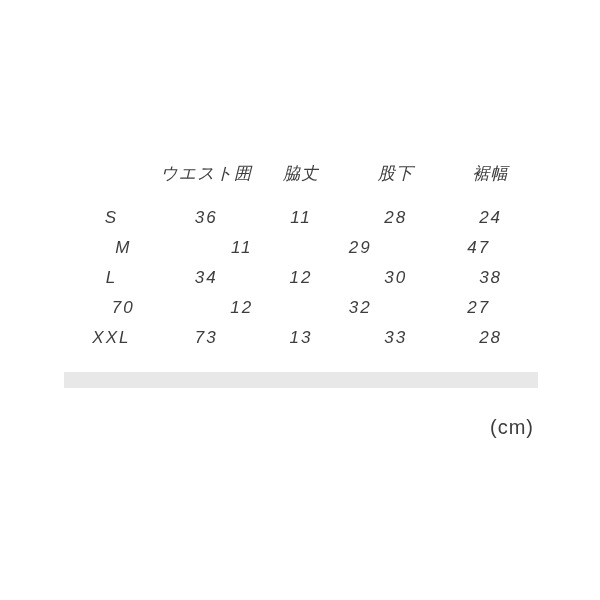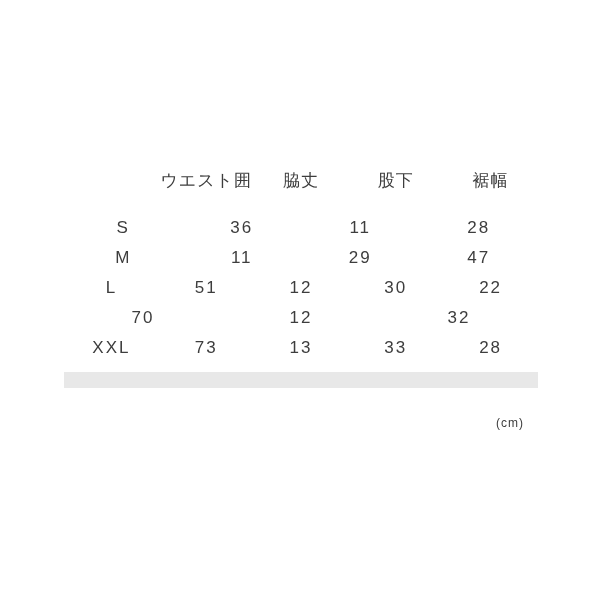--- a/index.html
+++ b/index.html
@@ -17,21 +17,22 @@
   }
   .size-table {
     position: absolute;
     left: 64px;
     top: 162px;
     width: 474px;
   }
   .trow {
     display: flex;
     height: 30px;
-    align-items: flex-end;
+    align-items: flex-start;
+    font-style: italic;
   }
   .trow.header-row {
     margin-bottom: 16px;
   }
   .tcell {
     flex: 1;
     text-align: center;
     font-size: 17px;
     letter-spacing: 2px;
     white-space: nowrap;
@@ -41,22 +42,22 @@
   }
   .divider-bar {
     width: 100%;
     height: 16px;
     background: #e8e8e8;
     margin-top: 14px;
   }
   .unit-note {
     position: absolute;
     top: 416px;
-    right: 76px;
-    font-size: 12px;
+    right: 66px;
+    font-size: 20px;
     letter-spacing: 1px;
   }
 </style>
 </head>
 <body>
 
 <div class="size-table">
 
   <div class="trow header-row">
     <div class="tcell"></div>
@@ -64,41 +65,43 @@
     <div class="tcell">脇丈</div>
     <div class="tcell">股下</div>
     <div class="tcell">裾幅</div>
   </div>
 
   <div class="trow">
     <div class="tcell">S</div>
     <div class="tcell">36</div>
     <div class="tcell">11</div>
     <div class="tcell">28</div>
+    <div class="tcell">24</div>
   </div>
 
   <div class="trow">
     <div class="tcell">M</div>
     <div class="tcell">11</div>
     <div class="tcell">29</div>
     <div class="tcell">47</div>
   </div>
 
   <div class="trow">
     <div class="tcell">L</div>
-    <div class="tcell">51</div>
+    <div class="tcell">34</div>
     <div class="tcell">12</div>
     <div class="tcell">30</div>
-    <div class="tcell">22</div>
+    <div class="tcell">38</div>
   </div>
 
   <div class="trow">
     <div class="tcell">70</div>
     <div class="tcell">12</div>
     <div class="tcell">32</div>
+    <div class="tcell">27</div>
   </div>
 
   <div class="trow">
     <div class="tcell">XXL</div>
     <div class="tcell">73</div>
     <div class="tcell">13</div>
     <div class="tcell">33</div>
     <div class="tcell">28</div>
   </div>
 

